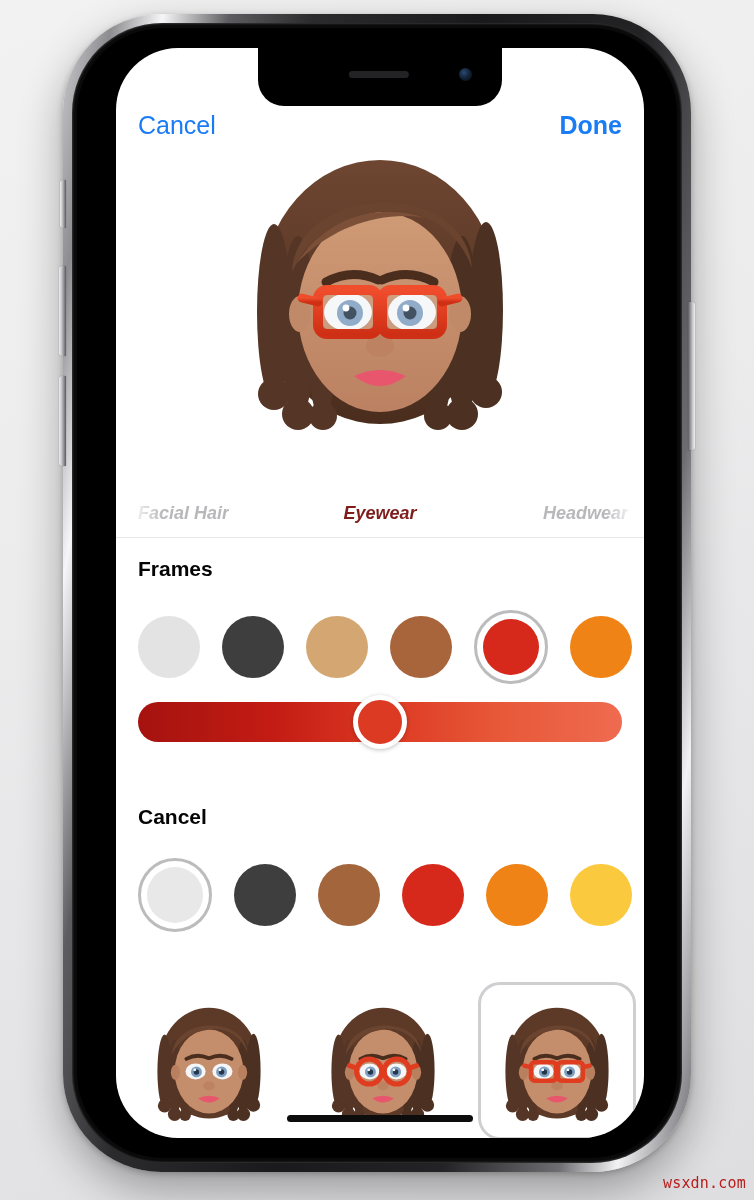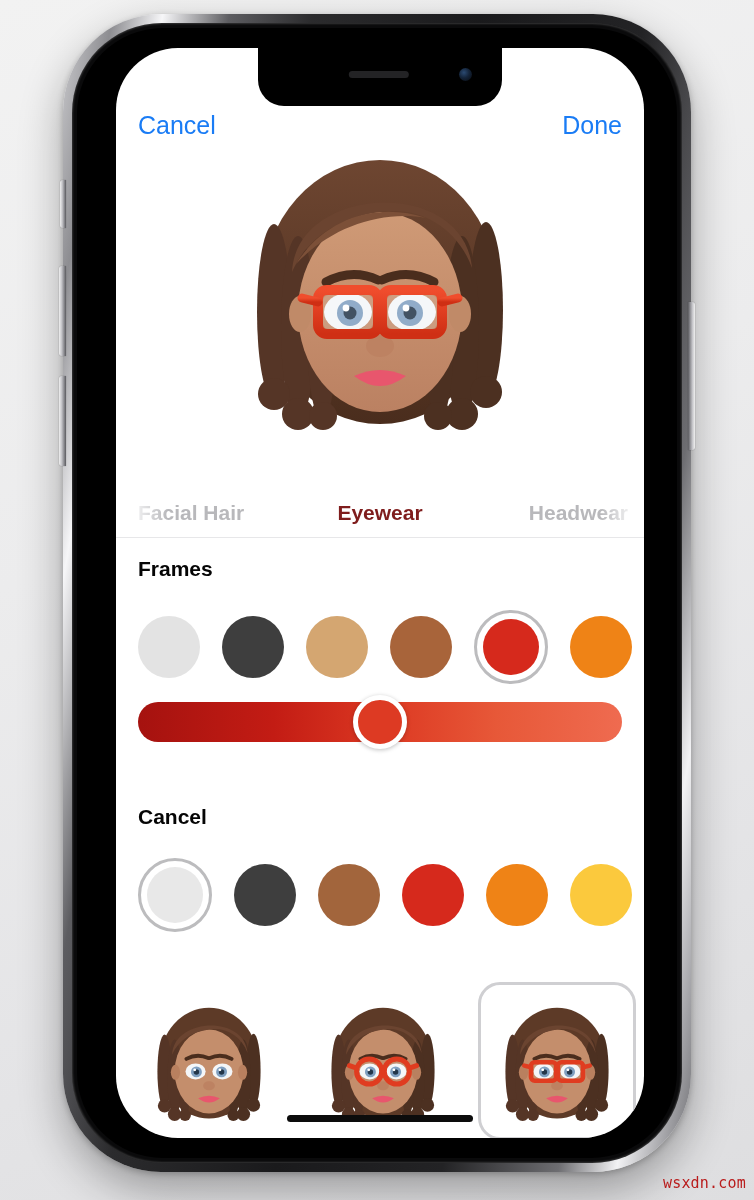--- a/index.html
+++ b/index.html
@@ -87,36 +87,37 @@
     position: absolute; left: 0; top: 62px; width: 100%; height: 52px;
     z-index: 20;
   }
   .nav-btn {
     position: absolute; top: 0;
     font-size: 25px; color: #1a7cf5; line-height: 30px;
     background: none; border: none; cursor: pointer;
     font-family: "Liberation Sans", sans-serif;
   }
   .nav-cancel { left: 22px; font-weight: 400; }
-  .nav-done   { right: 22px; font-weight: 400; }
+  .nav-done   { right: 22px; font-weight: 700; }
 
   
   .preview-wrap {
     position: absolute; left: 0; top: 74px; width: 100%; height: 330px;
     display: flex; align-items: center; justify-content: center;
   }
 
   
   .tabbar {
     position: absolute; left: 0; top: 441px; width: 100%; height: 48px;
     display: flex; align-items: center;
   }
   .tab {
-    font-size: 21px; white-space: nowrap; cursor: pointer;
+    font-size: 18px; white-space: nowrap; cursor: pointer;
     font-family: "Liberation Sans", sans-serif;
+    font-style: italic;
   }
   .tab-prev   { position: absolute; left: 22px; color: #b8b8bb; font-weight: 700;
                 -webkit-mask-image: linear-gradient(90deg, rgba(0,0,0,.25) 0%, #000 28%, #000 100%);
                 mask-image: linear-gradient(90deg, rgba(0,0,0,.25) 0%, #000 28%, #000 100%); }
   .tab-active { position: absolute; left: 50%; transform: translateX(-50%); color: #7f1d1d; font-weight: 700; }
   .tab-next   { position: absolute; right: 16px; color: #b8b8bb; font-weight: 700;
                 -webkit-mask-image: linear-gradient(90deg, #000 0%, #000 72%, rgba(0,0,0,.25) 100%);
                 mask-image: linear-gradient(90deg, #000 0%, #000 72%, rgba(0,0,0,.25) 100%); }
   .tab-divider {
     position: absolute; left: 0; top: 489px; width: 100%; height: 1px;

